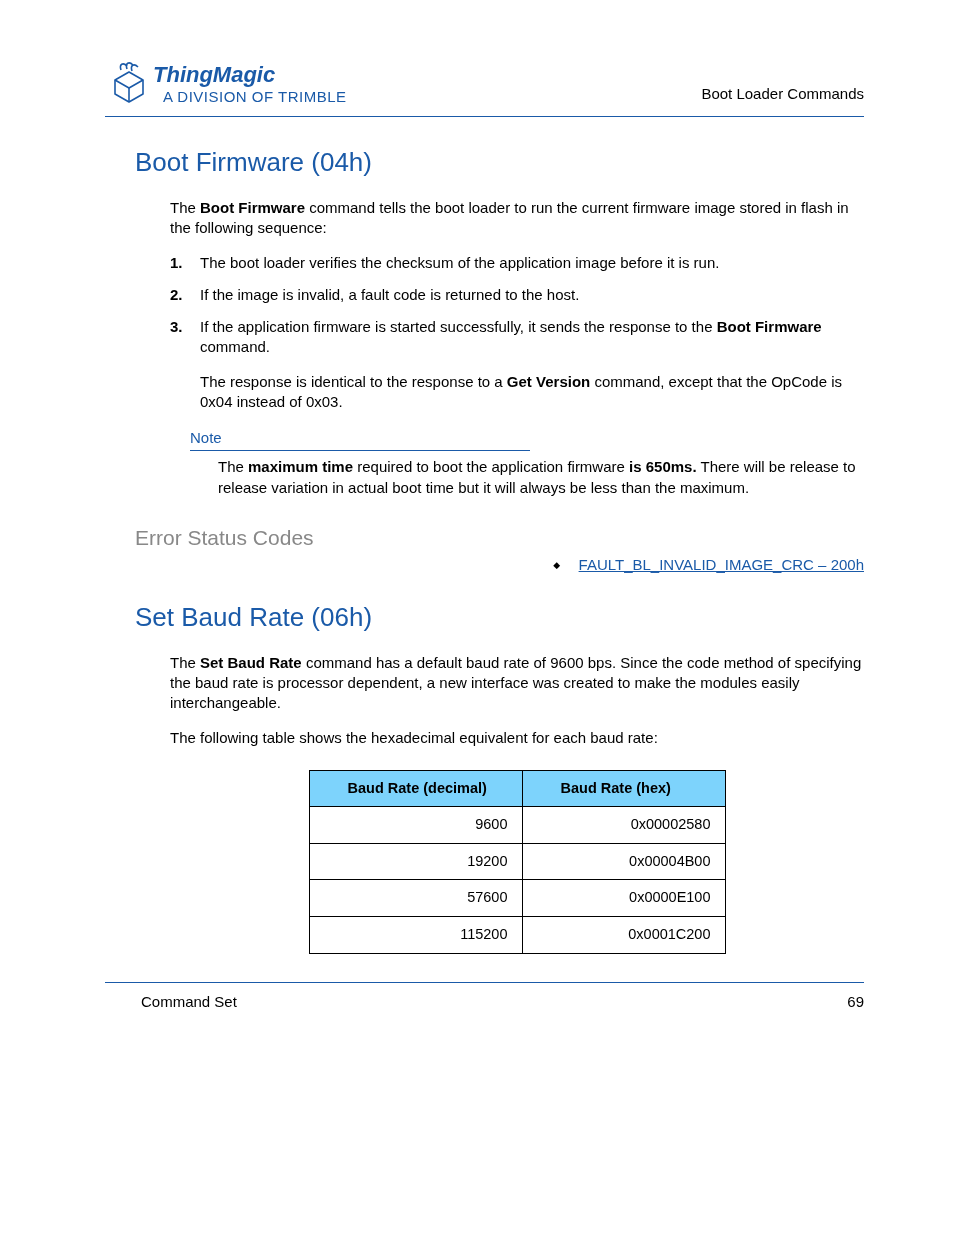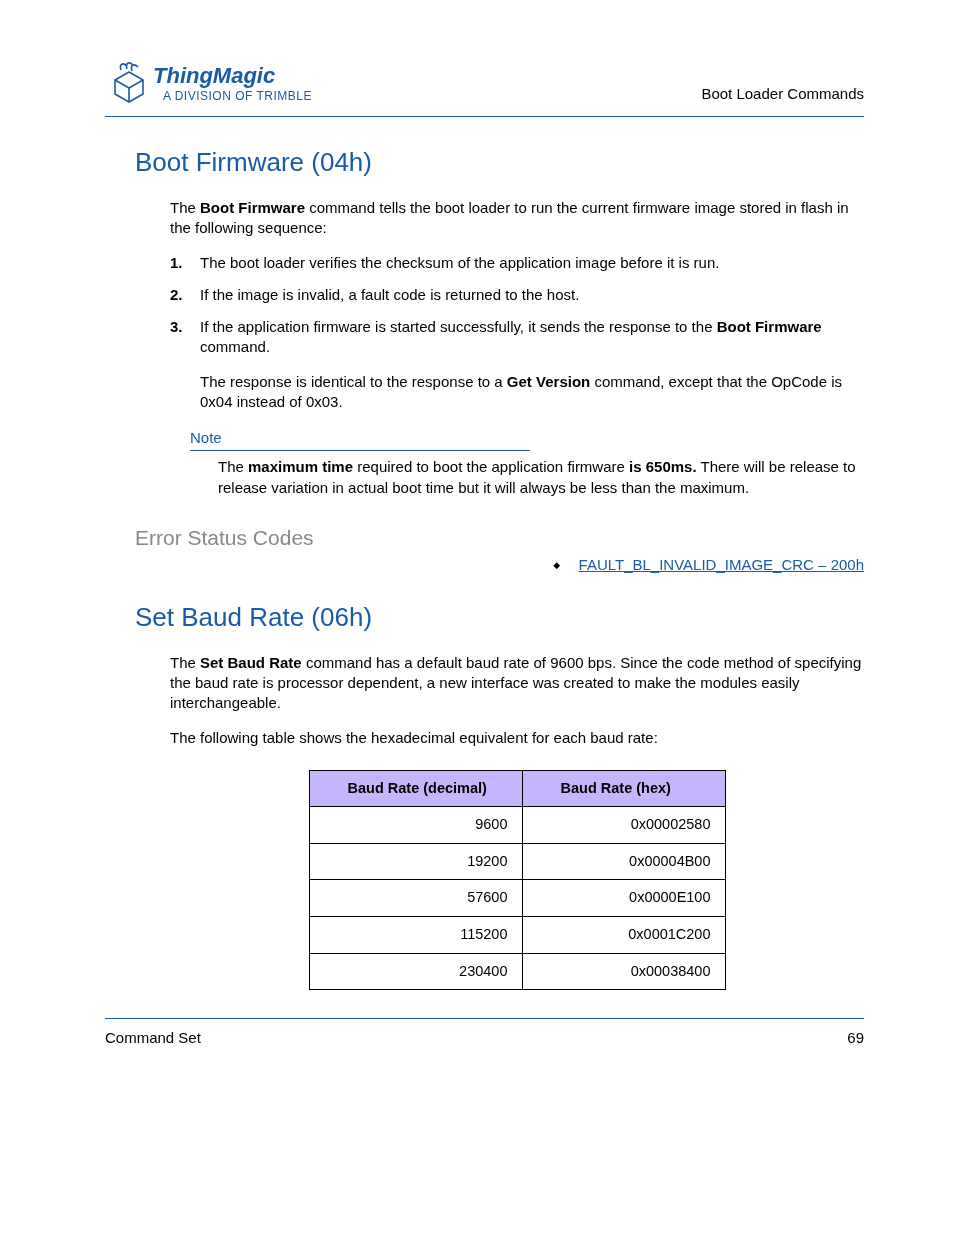--- a/index.html
+++ b/index.html
@@ -30,21 +30,21 @@
   }
   .logo-icon svg { display:block; }
   .logo-text .brand {
     font-style: italic;
     font-weight: bold;
     font-size: 22px;
     color: #1a5aa8;
     line-height: 1;
   }
   .logo-text .tag {
-    font-size: 12px;
+    font-size: 15px;
     color: #1a5aa8;
     letter-spacing: 0.5px;
     margin-top: 2px;
     margin-left: 10px;
   }
   .header-right {
     font-size: 15px;
     color: #000;
     padding-bottom: 6px;
   }
@@ -138,38 +138,39 @@
     border-collapse: collapse;
     font-size: 14.5px;
   }
   table.baud th, table.baud td {
     border: 1px solid #000;
     padding: 8px 14px;
   }
   table.baud th {
     text-align: left;
     font-weight: bold;
-    background: #c4b5fd;
+    background: #7dd3fc;
     padding-left: 38px;
   }
   table.baud th:first-child,
   table.baud td:first-child { width: 160px; }
   table.baud th:last-child,
   table.baud td:last-child { width: 150px; }
   table.baud td { text-align: right; }
   .footer-rule {
     border: none;
     border-top: 1.5px solid #1a5aa8;
     margin-top: 28px;
   }
   .footer-row {
     display: flex;
     justify-content: space-between;
     font-size: 15px;
     margin-top: 10px;
+    margin-left: 36px;
   }
 </style>
 </head>
 <body>
 
 <div class="page">
 
   <div class="header-row">
     <div class="logo-block">
       <span class="logo-icon">
@@ -262,24 +263,20 @@
               <td>0x00004B00</td>
             </tr>
         <tr>
               <td>57600</td>
               <td>0x0000E100</td>
             </tr>
         <tr>
               <td>115200</td>
               <td>0x0001C200</td>
             </tr>
-        <tr>
-              <td>230400</td>
-              <td>0x00038400</td>
-            </tr>
       </tbody>
         </table>
     </div>
   </div>
 
   <hr class="footer-rule">
   <div class="footer-row">
     <div>Command Set</div>
     <div>69</div>
   </div>

